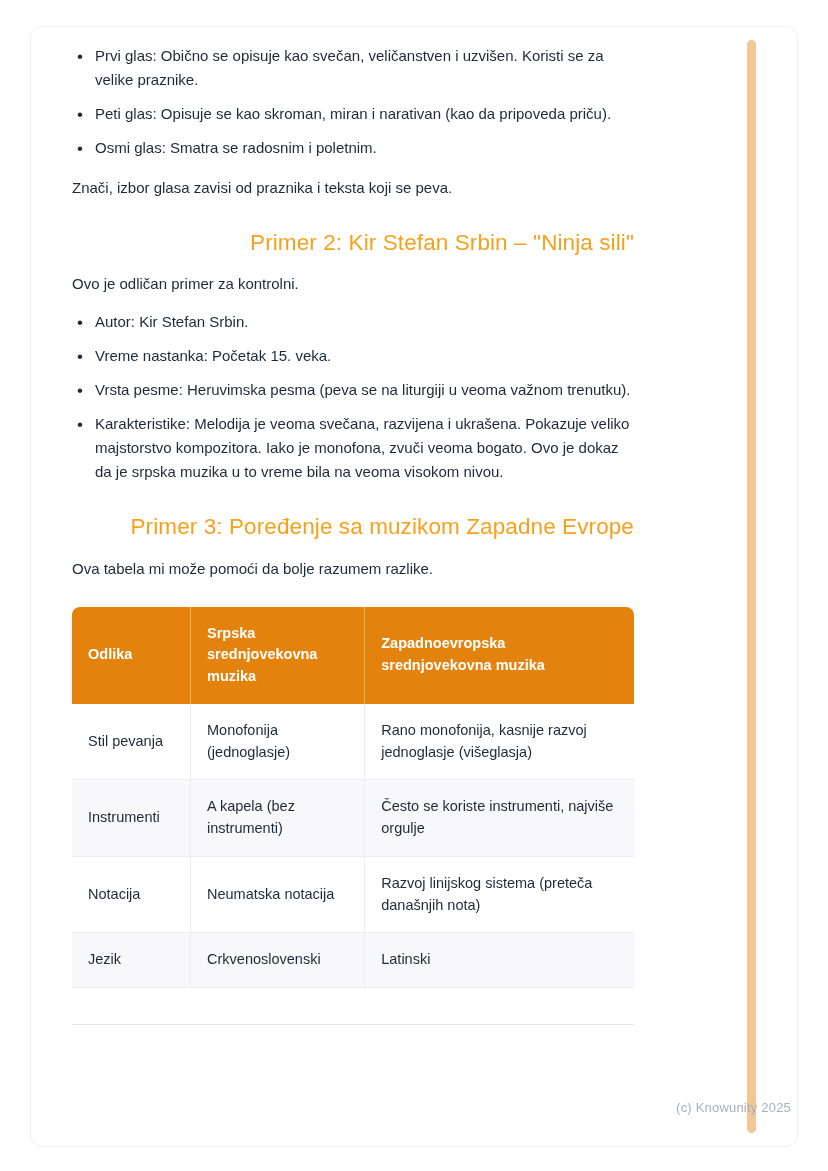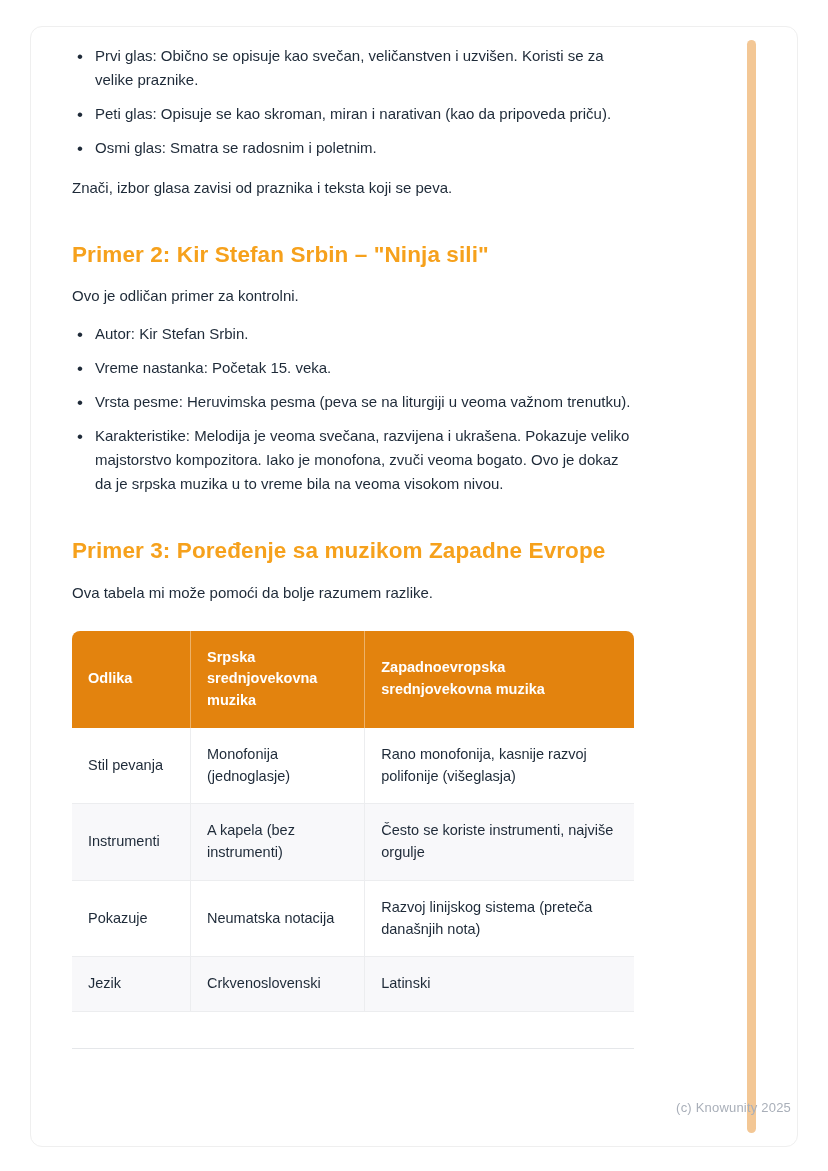--- a/index.html
+++ b/index.html
@@ -47,23 +47,24 @@
     left:5px; top:-1px;
     font-size:17px;
     color:var(--c-body-text, #1e2a38);
   }
   strong, .b { font-weight:400; }
   p.para { margin:0 0 6px 0; }
   h2.section-heading {
     color:var(--c-accent, #f6a11c);
     font-size:22.5px;
     line-height:1.3;
-    font-weight:700;
-    margin:40px 0 15px 0;
+    font-weight:400;
+    margin:28px 0 15px 0;
     letter-spacing:.1px;
+    text-align:right;
   }
   ul.bullets.mt { margin-top:14px; }
 
   table.compare {
     width:562px;
     border-collapse:separate;
     border-spacing:0;
     margin-top:26px;
     font-size:14.5px;
     line-height:1.5;
@@ -163,29 +164,29 @@
       <tr>
         <th>Odlika</th>
         <th>Srpska srednjovekovna muzika</th>
         <th>Zapadnoevropska srednjovekovna muzika</th>
       </tr>
     </thead>
     <tbody>
       <tr>
         <td class="feature">Stil pevanja</td>
         <td><span></span><strong>Monofonija</strong><span> (jednoglasje)</span></td>
-        <td><span>Rano monofonija, kasnije razvoj </span><strong>polifonije</strong><span> (višeglasja)</span></td>
+        <td><span>Rano monofonija, kasnije razvoj </span><strong>jednoglasje</strong><span> (višeglasja)</span></td>
       </tr>
       <tr>
         <td class="feature">Instrumenti</td>
         <td><span></span><strong>A kapela</strong><span> (bez instrumenti)</span></td>
         <td><span>Često se koriste instrumenti, najviše </span><strong>orgulje</strong><span></span></td>
       </tr>
       <tr>
-        <td class="feature">Pokazuje</td>
+        <td class="feature">Notacija</td>
         <td><span></span><strong>Neumatska notacija</strong><span></span></td>
         <td><span>Razvoj linijskog sistema (preteča današnjih nota)</span><strong></strong><span></span></td>
       </tr>
       <tr>
         <td class="feature">Jezik</td>
         <td><span>Crkvenoslovenski</span><strong></strong><span></span></td>
         <td><span>Latinski</span><strong></strong><span></span></td>
       </tr>
     </tbody>
   </table>

